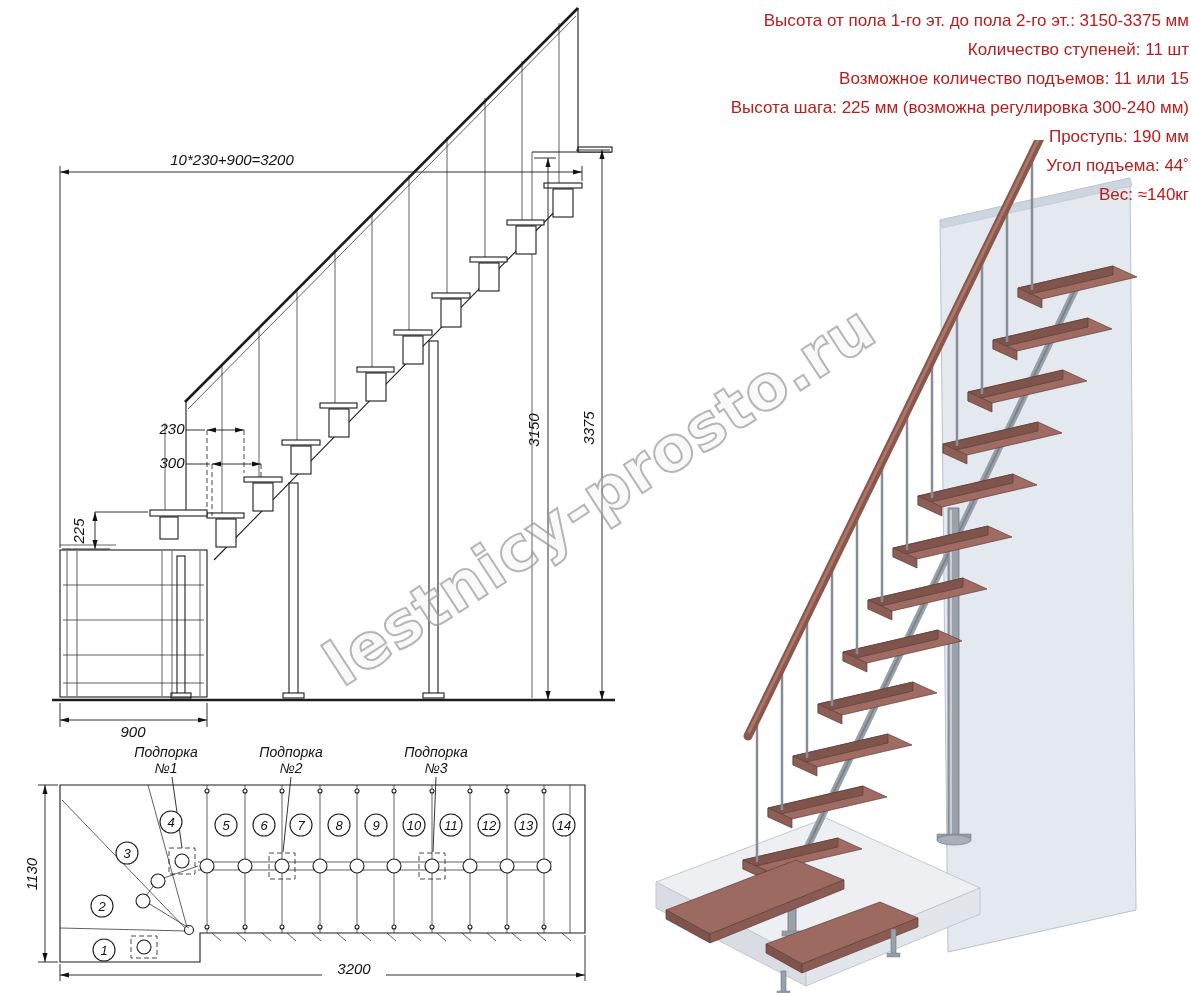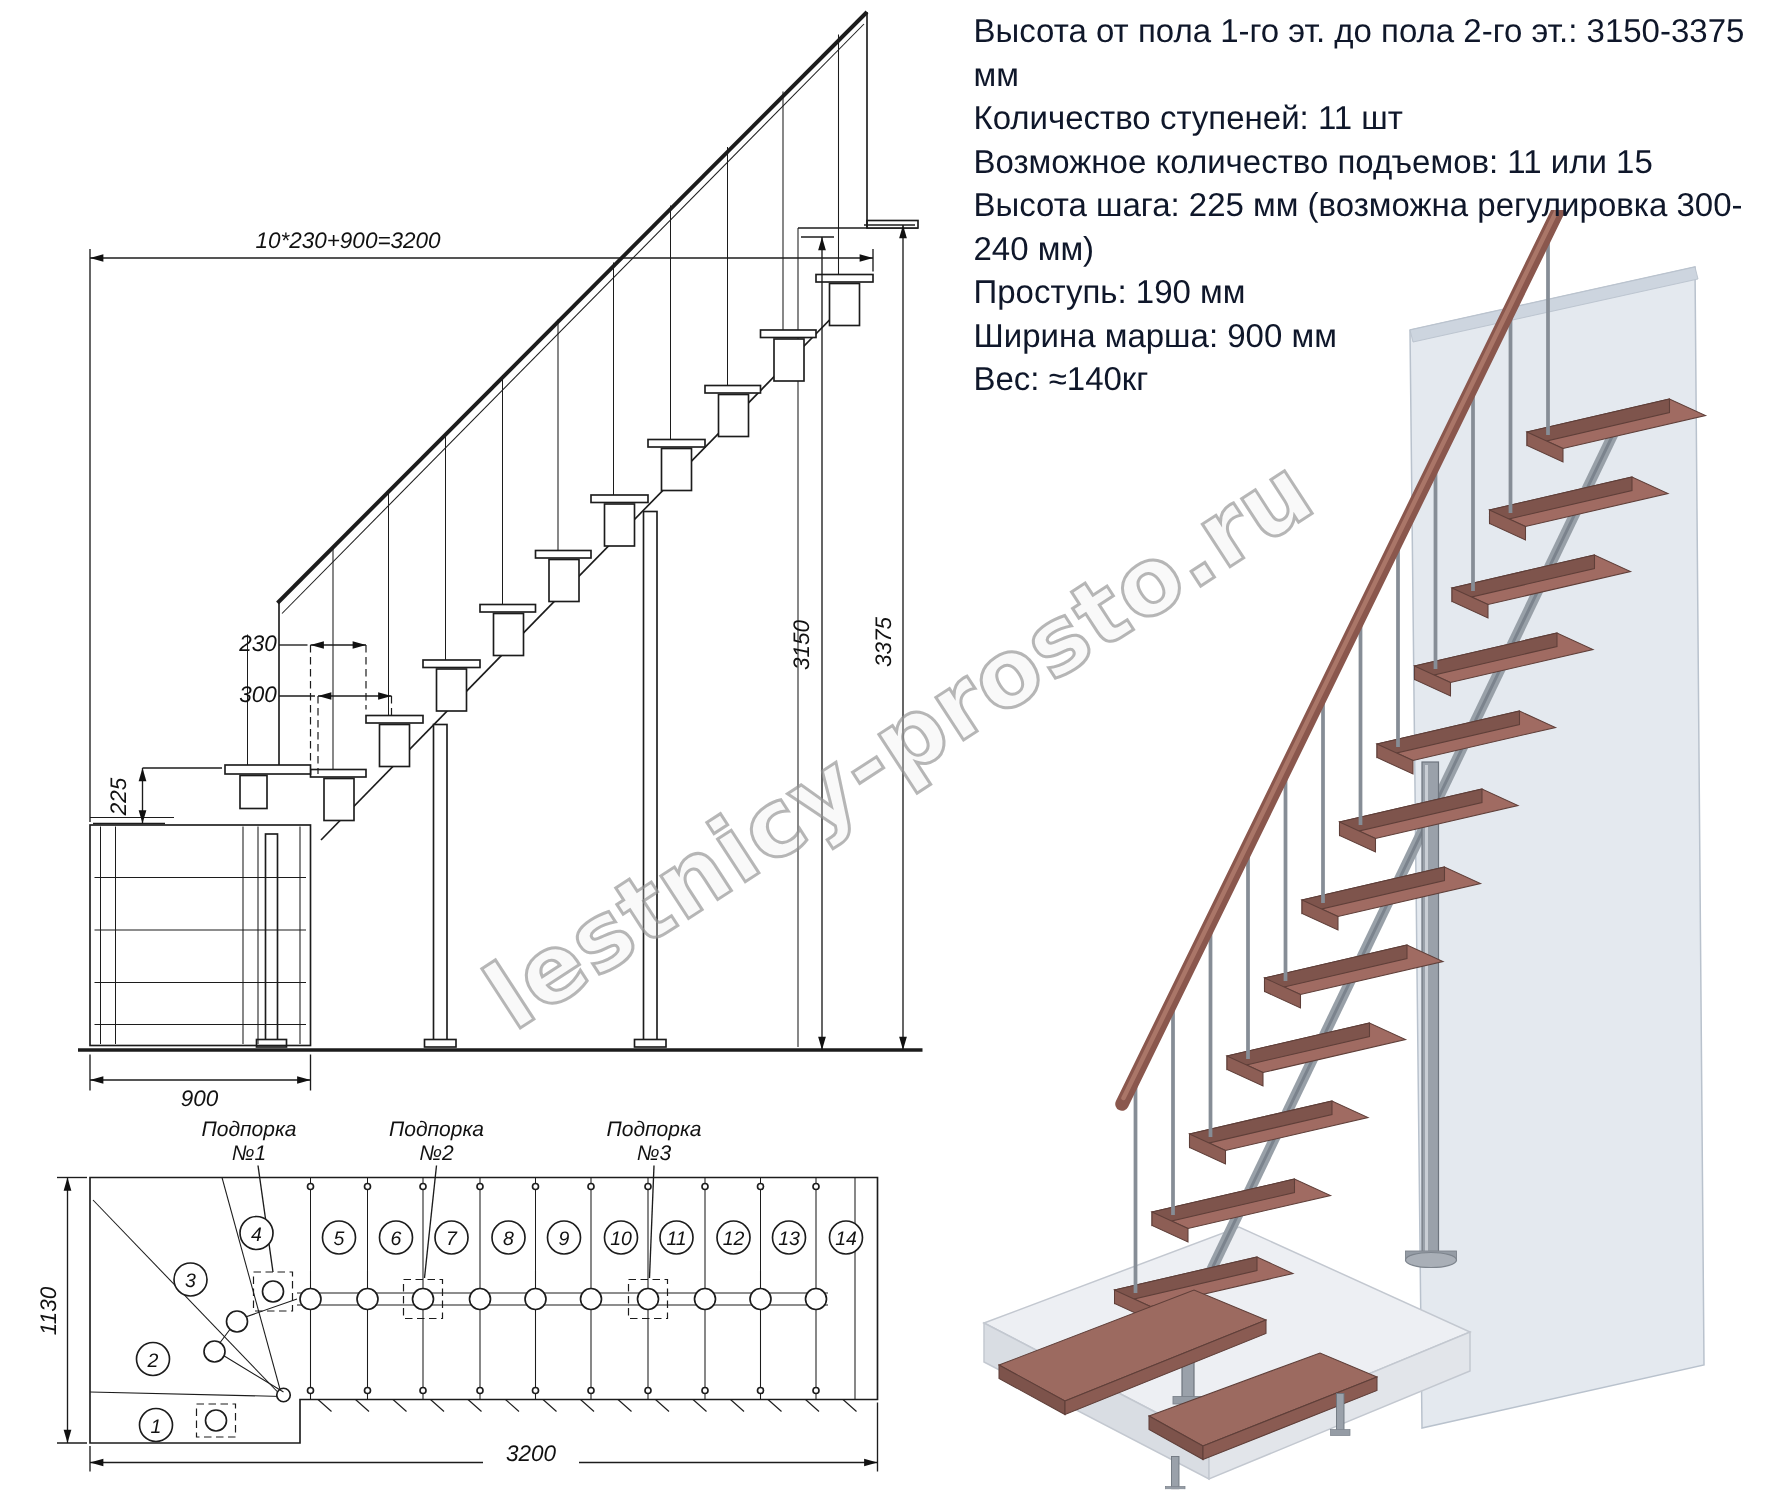--- a/index.html
+++ b/index.html
@@ -1,19 +1,19 @@
 <!DOCTYPE html>
 <html><head>
 <meta charset="utf-8">
 <style>
   html,body{margin:0;padding:0;background:#ffffff;}
   .page{position:relative;width:1191px;height:993px;background:#fff;overflow:hidden;
         font-family:"Liberation Sans", sans-serif;}
   .specs{position:absolute;left:649px;top:6px;width:540px;z-index:3;}
-  .specs p{margin:0;font-size:22px;line-height:29px;color:#0f172a;}
+  .specs p{margin:0;font-size:17px;line-height:29px;color:#b91c1c;text-align:right;}
   .d2{position:absolute;left:0;top:0;z-index:1;}
   .d3{position:absolute;left:648px;top:140px;z-index:1;}
   .watermark{position:absolute;left:300px;top:270px;width:600px;height:450px;z-index:6;
              display:flex;align-items:center;justify-content:center;pointer-events:none;}
   .watermark span{display:block;transform:rotate(-33deg);white-space:nowrap;
              font-family:"DejaVu Sans", sans-serif;font-weight:bold;font-size:62px;letter-spacing:1px;
              color:rgba(235,235,235,0.28);-webkit-text-stroke:2px rgba(145,145,145,0.65);}
   
   .ln{stroke:#1c1c1c;fill:none;stroke-width:1.1;}
   .thick{stroke-width:2.4;}
@@ -29,21 +29,21 @@
 <body>
 
 <div class="page">
 
   <div class="specs">
     <p>Высота от пола 1-го эт. до пола 2-го эт.: 3150-3375 мм</p>
     <p>Количество ступеней: 11 шт</p>
     <p>Возможное количество подъемов: 11 или 15</p>
     <p>Высота шага: 225 мм (возможна регулировка 300-240 мм)</p>
     <p>Проступь: 190 мм</p>
-    <p>Ширина марша: 900 мм</p>
+    <p>Угол подъема: 44˚</p>
     <p>Вес: ≈140кг</p>
   </div>
 
   <svg class="d2" width="645" height="993" viewBox="0 0 645 993">
     <defs>
       <marker id="arr" viewBox="0 0 10 6" refX="9.5" refY="3" markerWidth="11" markerHeight="7" orient="auto-start-reverse">
         <path d="M0.5,0.4 L9.5,3 L0.5,5.6 z" fill="#111"></path>
       </marker>
     </defs>
 

